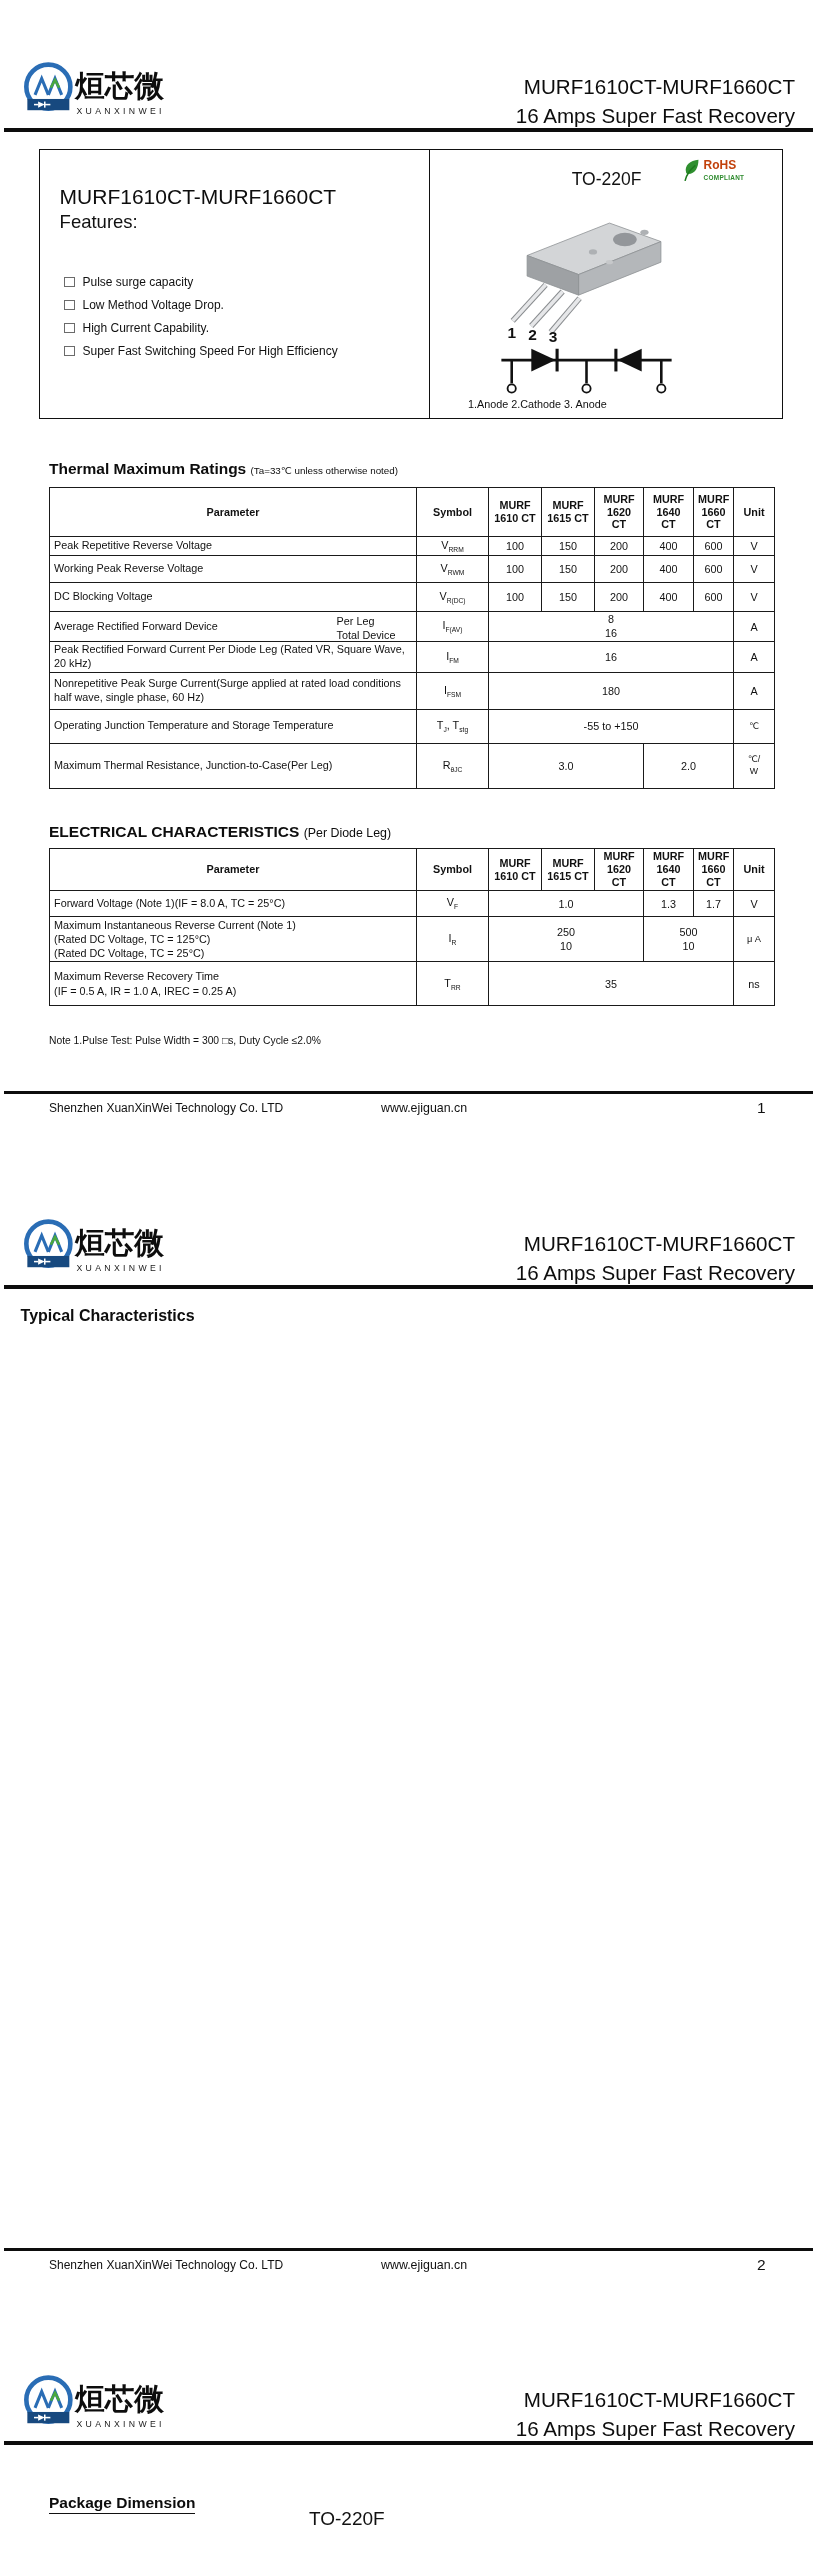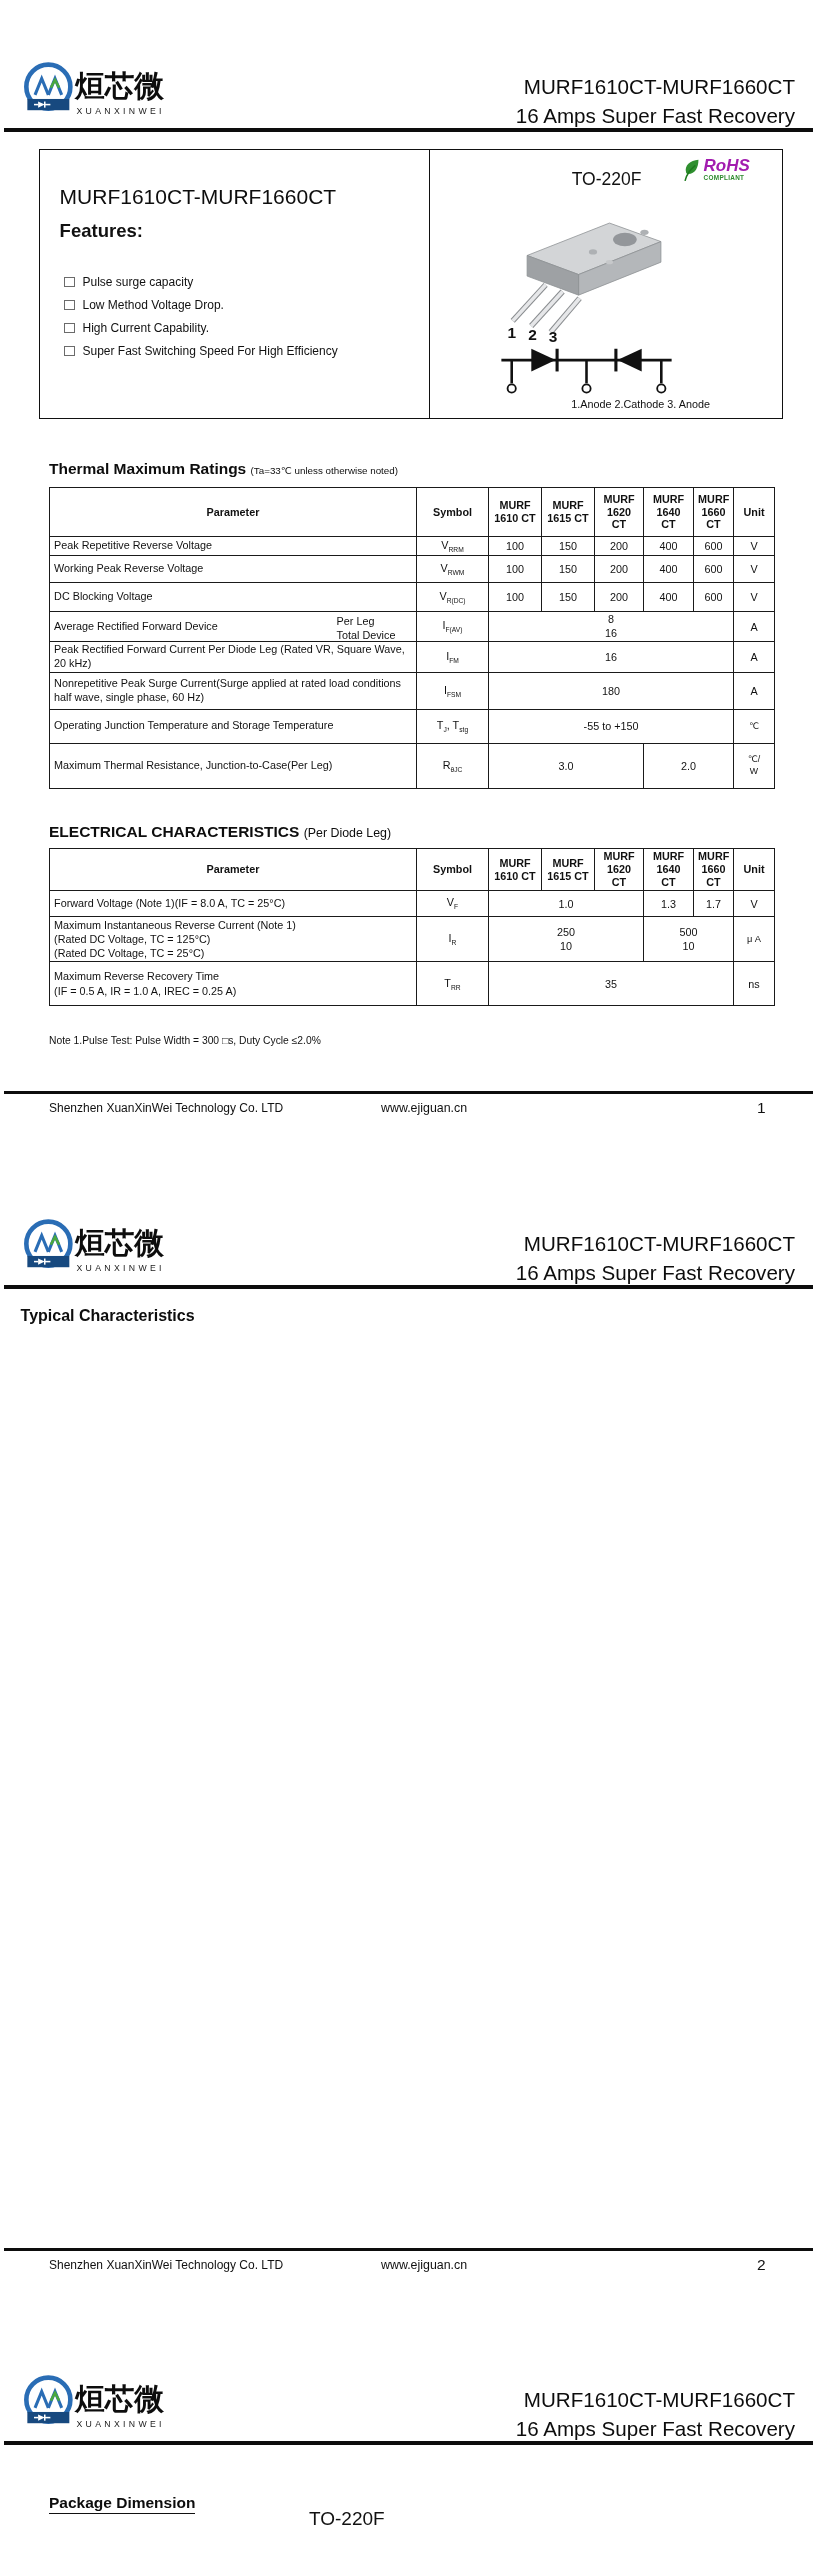--- a/index.html
+++ b/index.html
@@ -7,28 +7,28 @@
   #doc{position:relative;width:818px;height:3470px;background:#fff;margin:0 auto;overflow:hidden;}
   .page{position:absolute;left:0;width:818px;height:1157px;background:#fff;}
   .abs{position:absolute;}
   .rule{position:absolute;left:4.1px;width:809px;height:3.6px;background:#0d0d0d;}
   .hdr-title{position:absolute;right:23px;top:72px;width:392px;text-align:right;font-size:20.6px;line-height:29px;color:#0d0d0d;}
   .logo-svg{position:absolute;left:20.6px;top:58px;}
   
   .pbox{position:absolute;left:39px;top:149px;width:742px;height:268px;border:1.3px solid #111;}
   .pbox-div{position:absolute;left:389px;top:0;width:1px;height:100%;background:#111;}
   .part-range{position:absolute;left:19.6px;top:35px;font-size:21px;color:#0d0d0d;}
-  .features-title{position:absolute;left:19.6px;top:70px;font-size:18.5px;font-weight:bold;}
+  .features-title{position:absolute;left:19.6px;top:61px;font-size:18.5px;}
   .feat{position:absolute;left:24px;display:flex;gap:7.7px;font-size:12px;align-items:flex-start;}
   .chk{width:8.8px;height:8.8px;border:1px solid #6b6b6b;margin-top:1.5px;flex:none;}
   .rohs{position:absolute;left:643px;top:8.2px;display:flex;gap:3.1px;align-items:flex-start;}
-  .rohs-name{color:#a21caf;font-weight:bold;font-size:17px;line-height:15.5px;font-style:italic;}
+  .rohs-name{color:#c2410c;font-weight:bold;font-size:12px;line-height:15.5px;}
   .rohs-sub{color:#2e8b2e;font-weight:bold;font-size:6.4px;letter-spacing:0.3px;}
   .to220f-1{position:absolute;left:484px;top:18.5px;width:165px;text-align:center;font-size:17.5px;}
-  .pin-legend{position:absolute;left:428px;top:248px;width:242px;text-align:right;font-size:10.8px;}
+  .pin-legend{position:absolute;left:428px;top:248px;width:242px;text-align:left;font-size:10.8px;}
   
   .sec-h{position:absolute;font-size:15.5px;font-weight:bold;color:#0d0d0d;}
   .sec-sub{font-size:9.8px;font-weight:normal;}
   
   table.dt{border-collapse:collapse;table-layout:fixed;width:725px;background:#fff;}
   table.dt td{border:0.8px solid #1a1a1a;padding:1px 4.1px;font-size:10.8px;overflow:hidden;}
   table.dt{border:1.3px solid #1a1a1a;}
   td.c{text-align:center;}
   td.p{text-align:left;font-size:10.6px;line-height:1.28;}
   td.hd{text-align:center;font-weight:bold;font-size:11.3px;line-height:1.2;}

